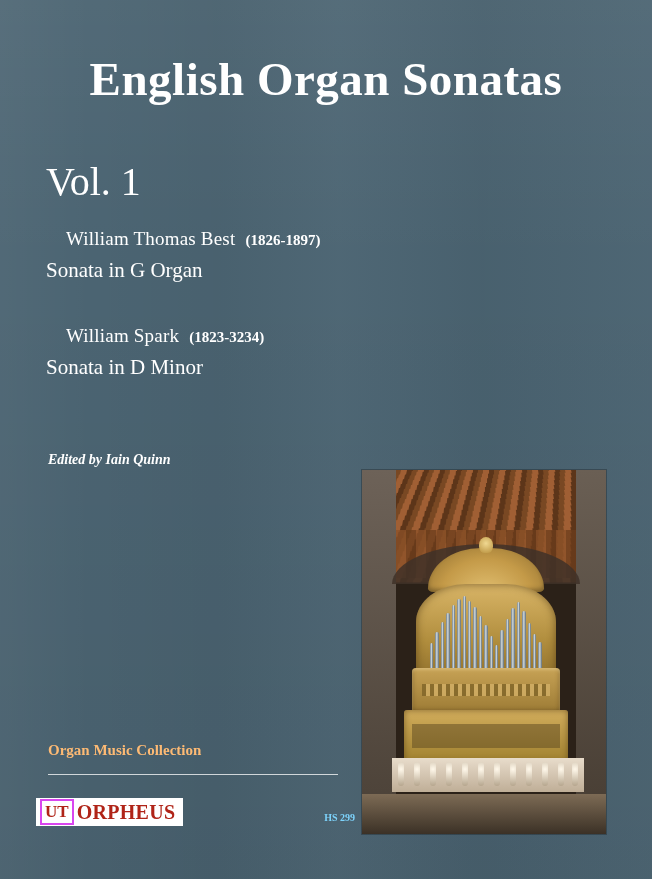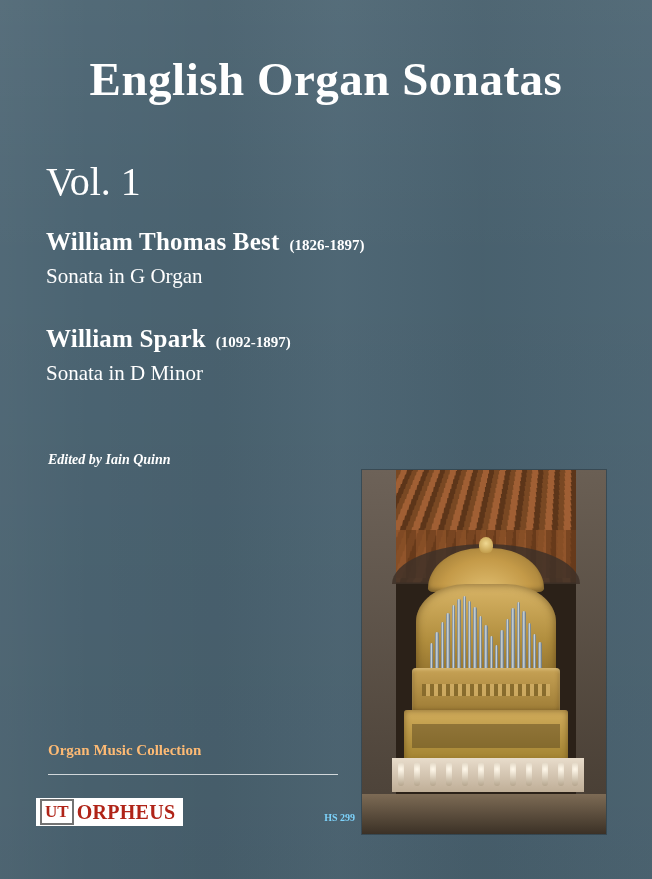--- a/index.html
+++ b/index.html
@@ -55,23 +55,24 @@
     color: #ffffff;
     font-size: 40px;
   }
 
   .composer-block { position: absolute; left: 46px; color: #ffffff; }
   .cb1 { top: 228px; }
   .cb2 { top: 325px; }
 
   .composer-line { white-space: nowrap; }
   .composer-name {
-    font-size: 25px;
-    font-weight: bold;
+    font-size: 19px;
+    font-weight: normal;
     letter-spacing: 0.2px;
+    margin-left: 20px;
   }
   .composer-dates {
     font-size: 15px;
     font-weight: bold;
     margin-left: 6px;
   }
   .work-title {
     font-size: 21px;
     margin-top: 8px;
     white-space: nowrap;
@@ -213,21 +214,21 @@
     top: 798px;
     height: 28px;
     background: #ffffff;
     padding: 2px 8px 2px 4px;
     display: flex;
     align-items: center;
     white-space: nowrap;
   }
   .logo-ut {
     display: inline-block;
-    border: 2px solid #737373;
+    border: 2px solid #d946ef;
     color: #b02418;
     font-size: 17px;
     font-weight: bold;
     line-height: 1;
     padding: 2px 3px 3px 3px;
     letter-spacing: 0px;
   }
   .logo-orpheus {
     color: #b02418;
     font-size: 20px;
@@ -259,21 +260,21 @@
     <div class="composer-line">
       <span class="composer-name">William Thomas Best</span>
       <span class="composer-dates">(1826-1897)</span>
     </div>
     <div class="work-title">Sonata in G Organ</div>
   </div>
 
   <div class="composer-block cb2">
     <div class="composer-line">
       <span class="composer-name">William Spark</span>
-      <span class="composer-dates">(1092-1897)</span>
+      <span class="composer-dates">(1823-3234)</span>
     </div>
     <div class="work-title">Sonata in D Minor</div>
   </div>
 
   <div class="editor">Edited by Iain Quinn</div>
 
   <div class="photo">
     <div class="ph-ceiling"></div>
     <div class="ph-ceiling2"></div>
     <div class="ph-wall-l"></div>

